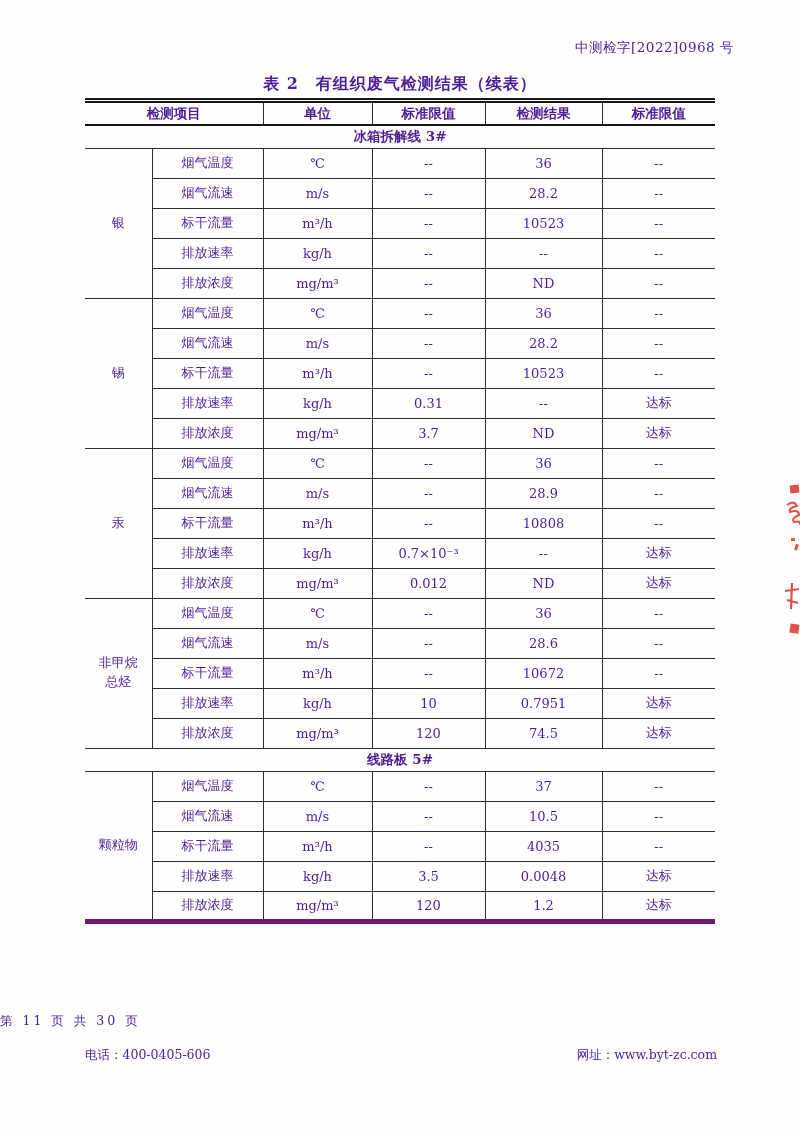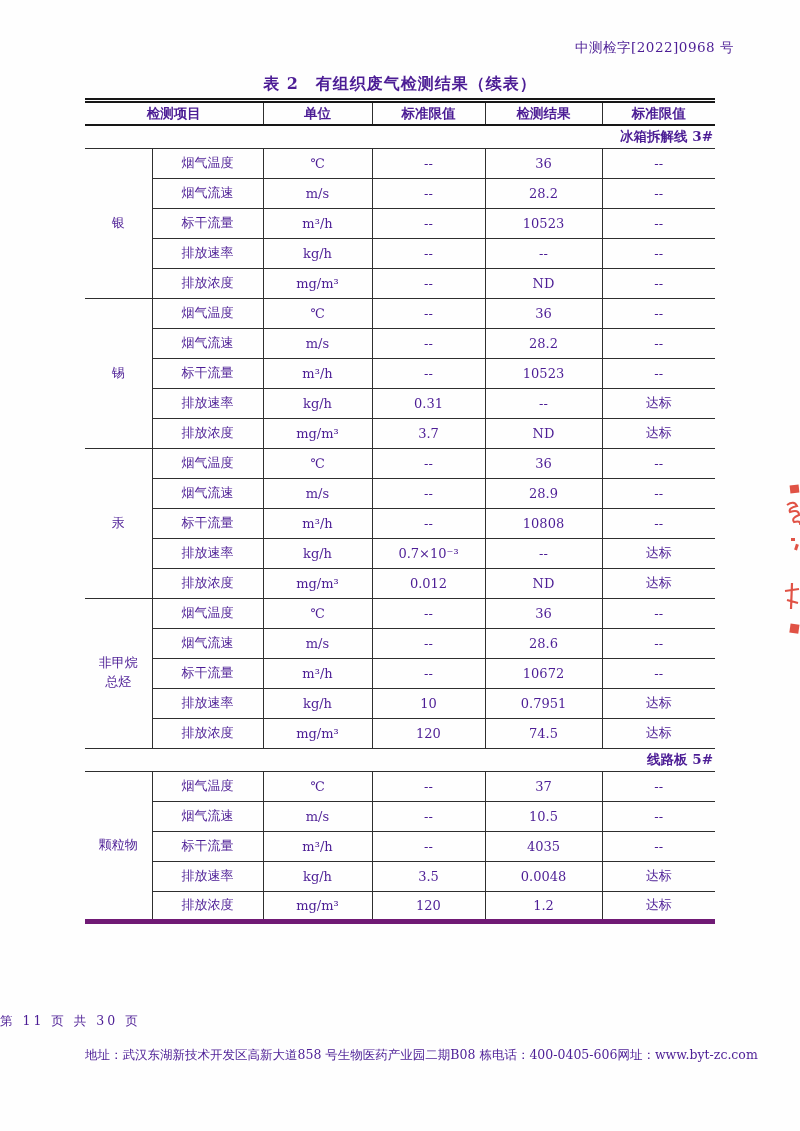--- a/index.html
+++ b/index.html
@@ -20,21 +20,21 @@
   .tbl th,.tbl td{padding:0 2px;text-align:center;vertical-align:middle;font-weight:normal;}
   .tbl th{
     height:21px;font-weight:bold;font-size:13.5px;
     border-bottom:2px solid #161616;
     border-left:1px solid #2e2e2e;border-right:1px solid #2e2e2e;
   }
   .tbl th.h-item{border-left:none;}
   .tbl th.h-eval{border-right:none;}
   tr.section-row{height:23px;}
   tr.section-row td{
-    text-align:right;font-weight:bold;font-size:13.5px;padding-left:2px;
+    text-align:center;font-weight:bold;font-size:13.5px;padding-left:2px;
     border:1px solid #2e2e2e;border-left:none;border-right:none;
   }
   tr.data-row{height:30px;}
   tr.data-row td{border:1px solid #2e2e2e;}
   td.col-group{border-left:none !important;white-space:pre-line;line-height:1.45;}
   td.col-eval{border-right:none !important;}
   .page-info{position:absolute;top:1013px;left:0;width:100%;text-align:left;font-size:12.5px;letter-spacing:3px;}
   .footer-line{
     position:absolute;left:85px;top:1047px;width:632px;
     display:flex;justify-content:space-between;align-items:baseline;
@@ -269,18 +269,17 @@
       <rect x="9" y="60" width="4" height="3" stroke="none"></rect>
       <rect x="13" y="66" width="3" height="6" stroke="none" transform="rotate(18 14 69)"></rect>
       <path d="M10,105 l-1,26 M3,113 l14,-2 M5,122 l11,3" fill="none" stroke-width="2.2"></path>
       <rect x="8" y="146" width="9" height="9" stroke="none" transform="rotate(8 12 150)"></rect>
     </g>
   </svg>
 
   <div class="page-info">第 11 页 共 30 页</div>
 
   <div class="footer-line">
-    <span>地址：武汉东湖新技术开发区高新大道858 号生物医药产业园二期B08 栋</span>
     <span>电话：400-0405-606</span>
     <span>网址：www.byt-zc.com</span>
   </div>
 
 </div>
 
 </body></html>

